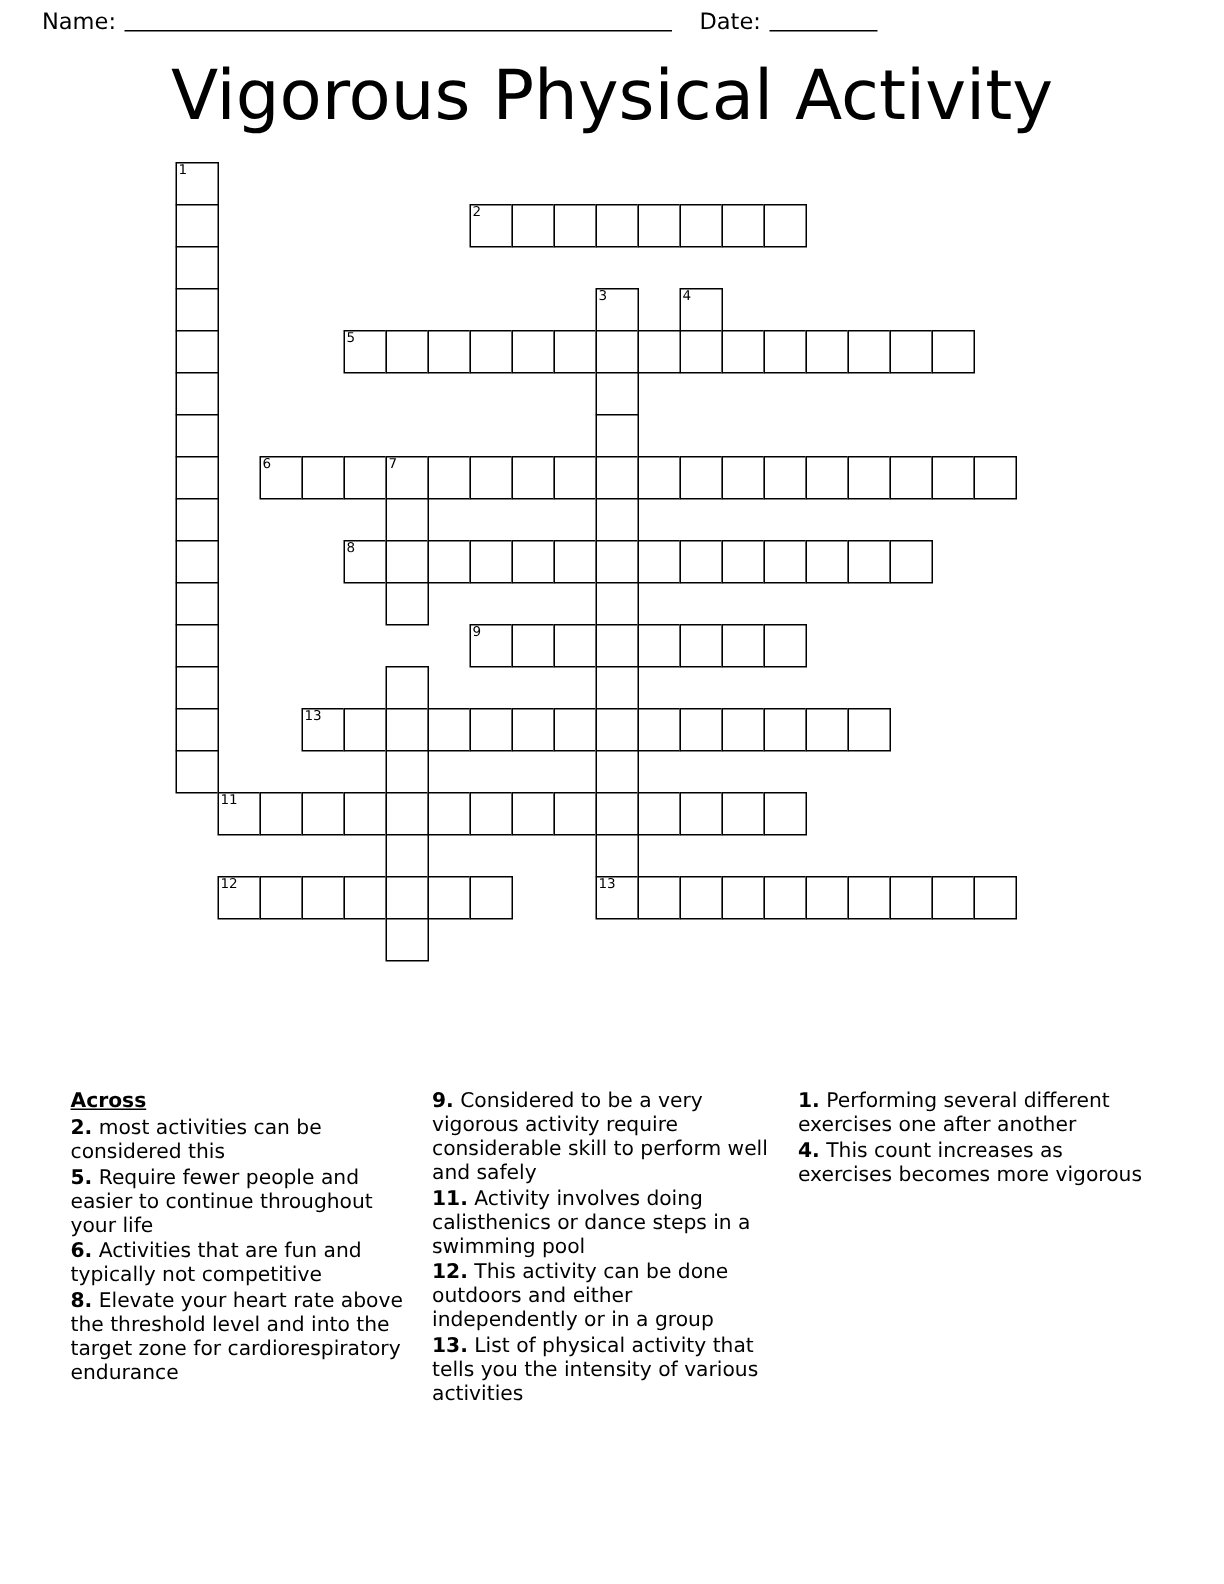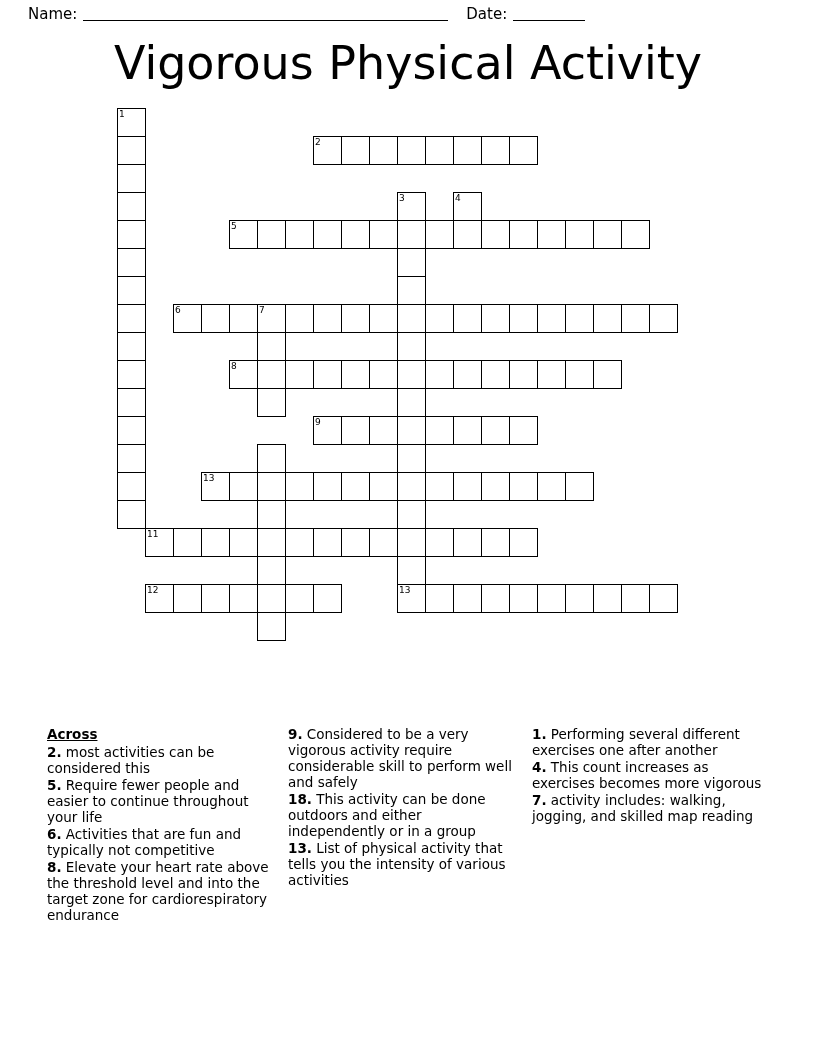--- a/index.html
+++ b/index.html
@@ -302,24 +302,24 @@
     <div id="across-col-1">
         <span class="clue"><b>2.</b><span> most activities can be considered this</span></span>
         <span class="clue"><b>5.</b><span> Require fewer people and easier to continue throughout your life</span></span>
         <span class="clue"><b>6.</b><span> Activities that are fun and typically not competitive</span></span>
         <span class="clue"><b>8.</b><span> Elevate your heart rate above the threshold level and into the target zone for cardiorespiratory endurance</span></span>
       </div>
   </div>
   <div class="col col-2">
     <div id="across-col-2">
         <span class="clue"><b>9.</b><span> Considered to be a very vigorous activity require considerable skill to perform well and safely</span></span>
-        <span class="clue"><b>18.</b><span> This activity can be done outdoors and either independently or in a group</span></span>
+        <span class="clue"><b>11.</b><span> Activity involves doing calisthenics or dance steps in a swimming pool</span></span>
+        <span class="clue"><b>12.</b><span> This activity can be done outdoors and either independently or in a group</span></span>
         <span class="clue"><b>13.</b><span> List of physical activity that tells you the intensity of various activities</span></span>
       </div>
   </div>
   <div class="col col-3">
     <div id="down-col">
         <span class="clue"><b>1.</b><span> Performing several different exercises one after another</span></span>
         <span class="clue"><b>4.</b><span> This count increases as exercises becomes more vigorous</span></span>
-        <span class="clue"><b>7.</b><span> activity includes: walking, jogging, and skilled map reading</span></span>
       </div>
   </div>
 </div>
 
 </body></html>

